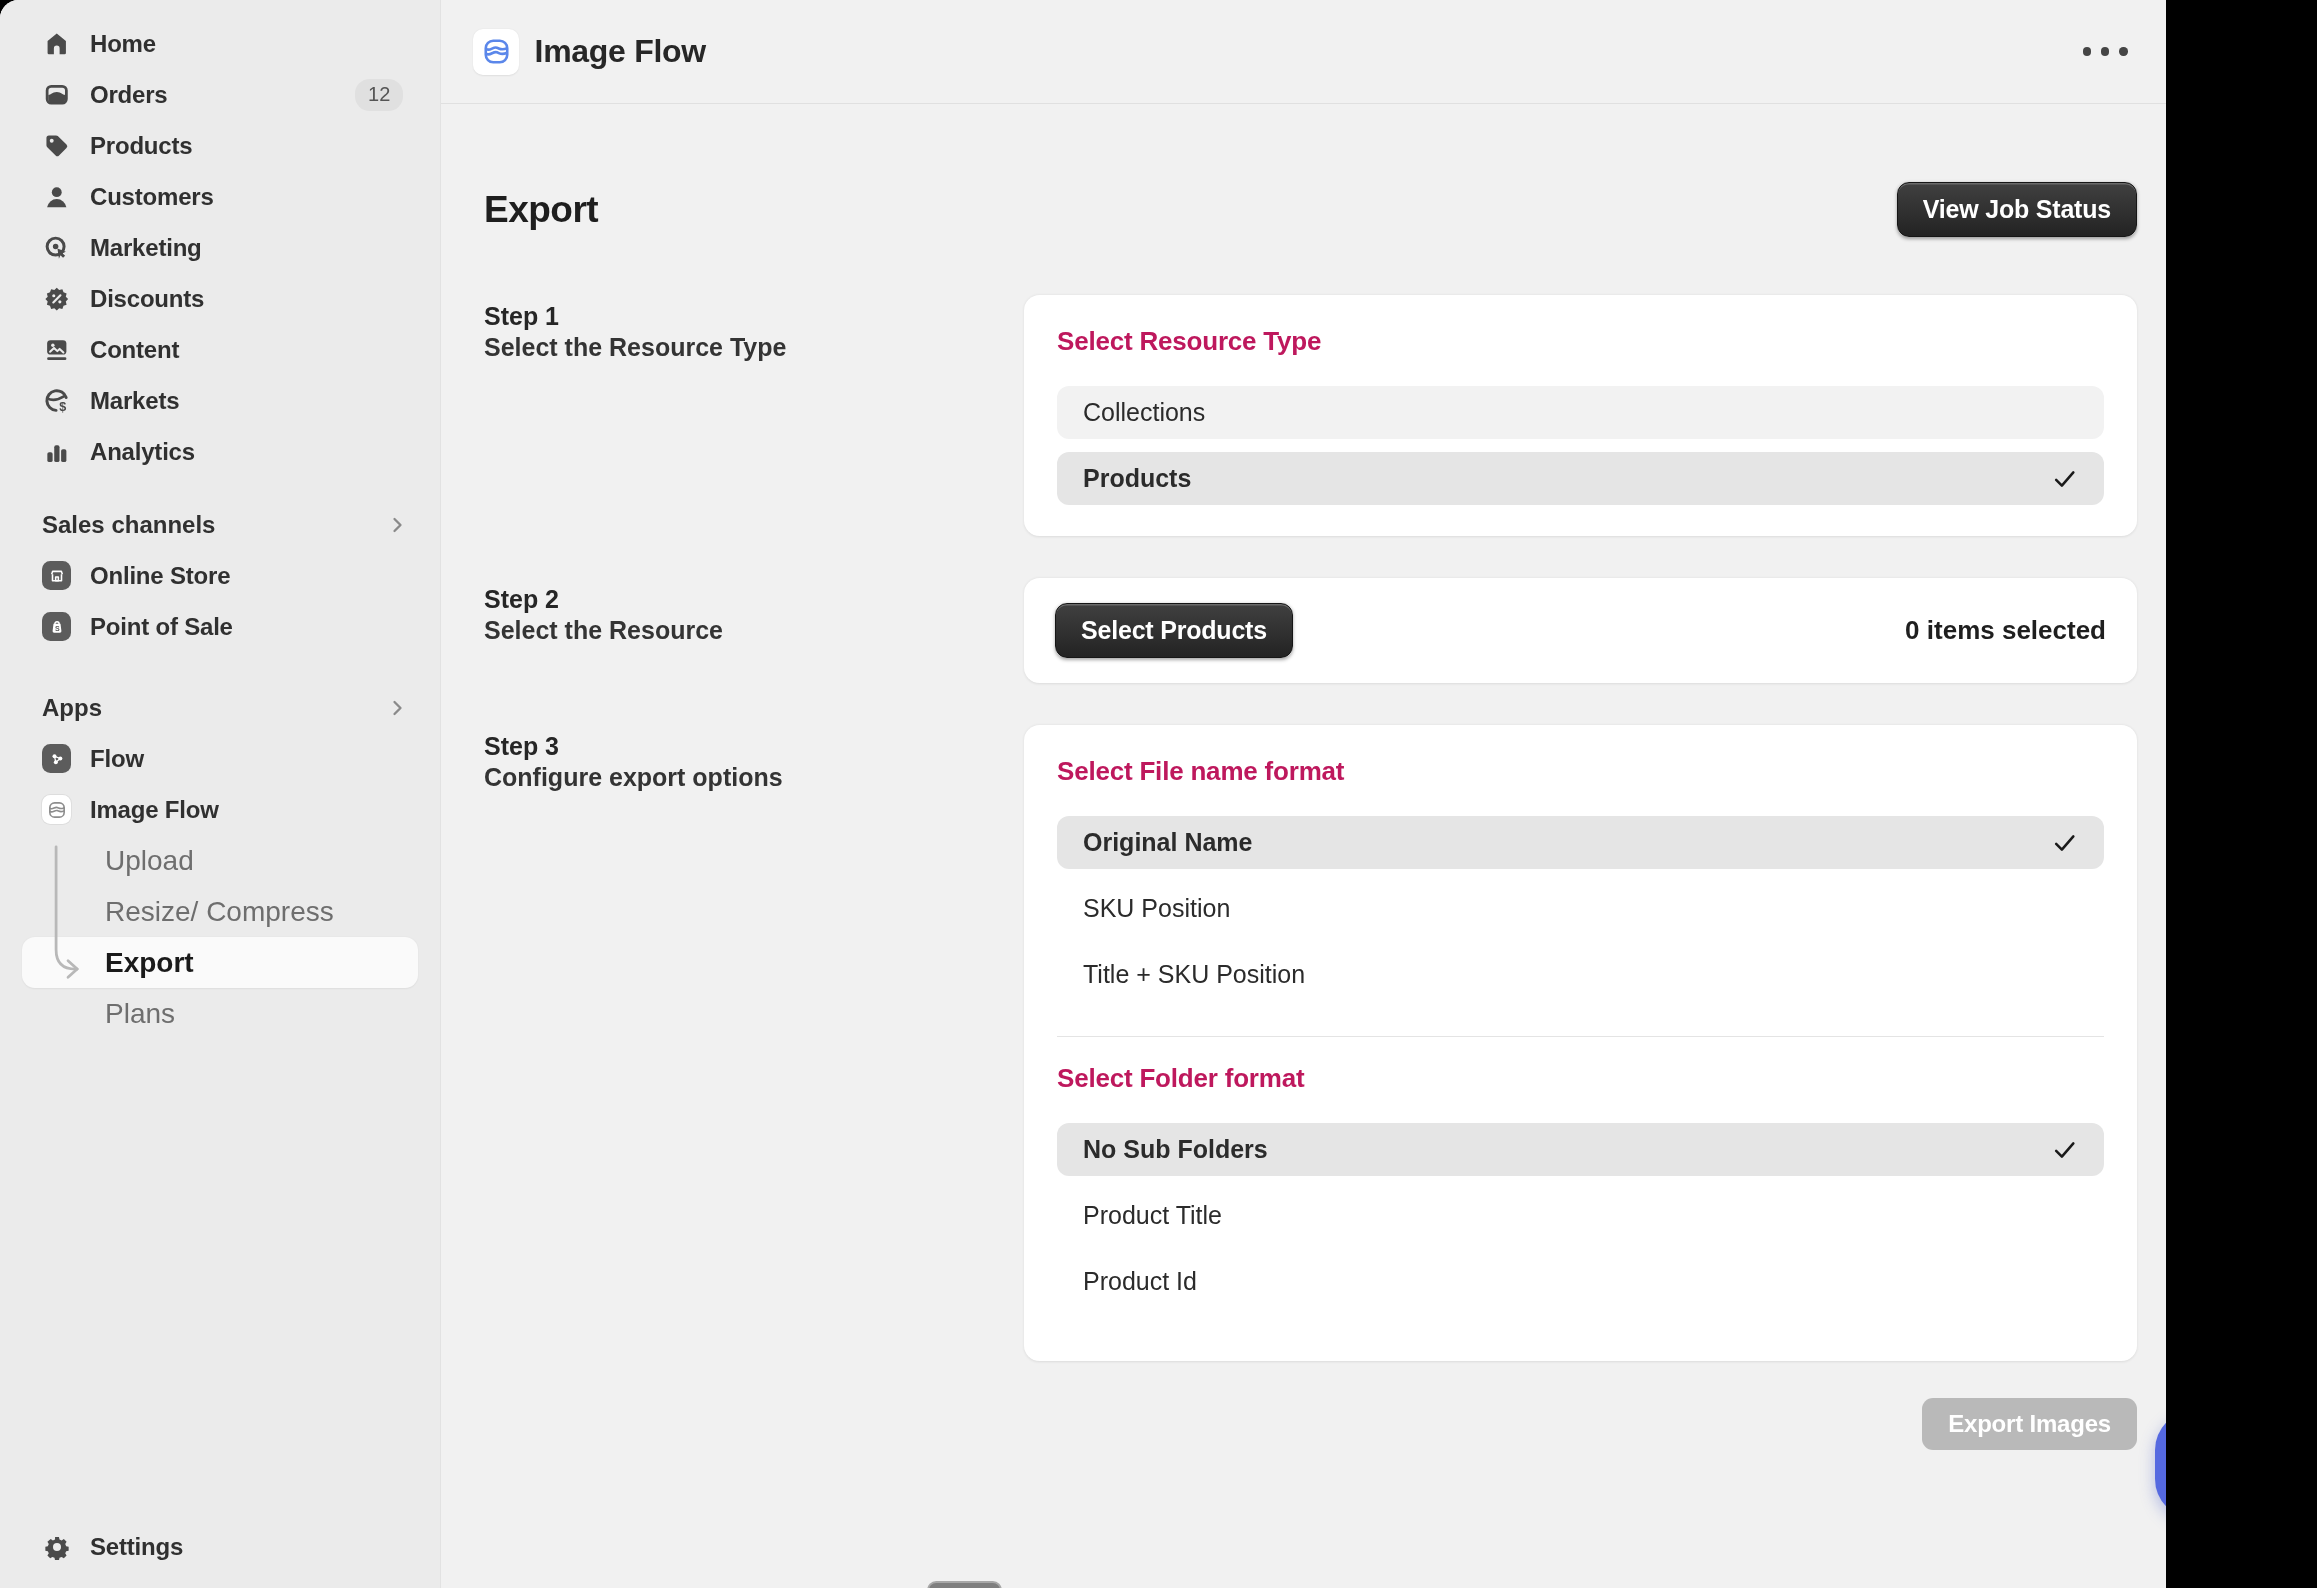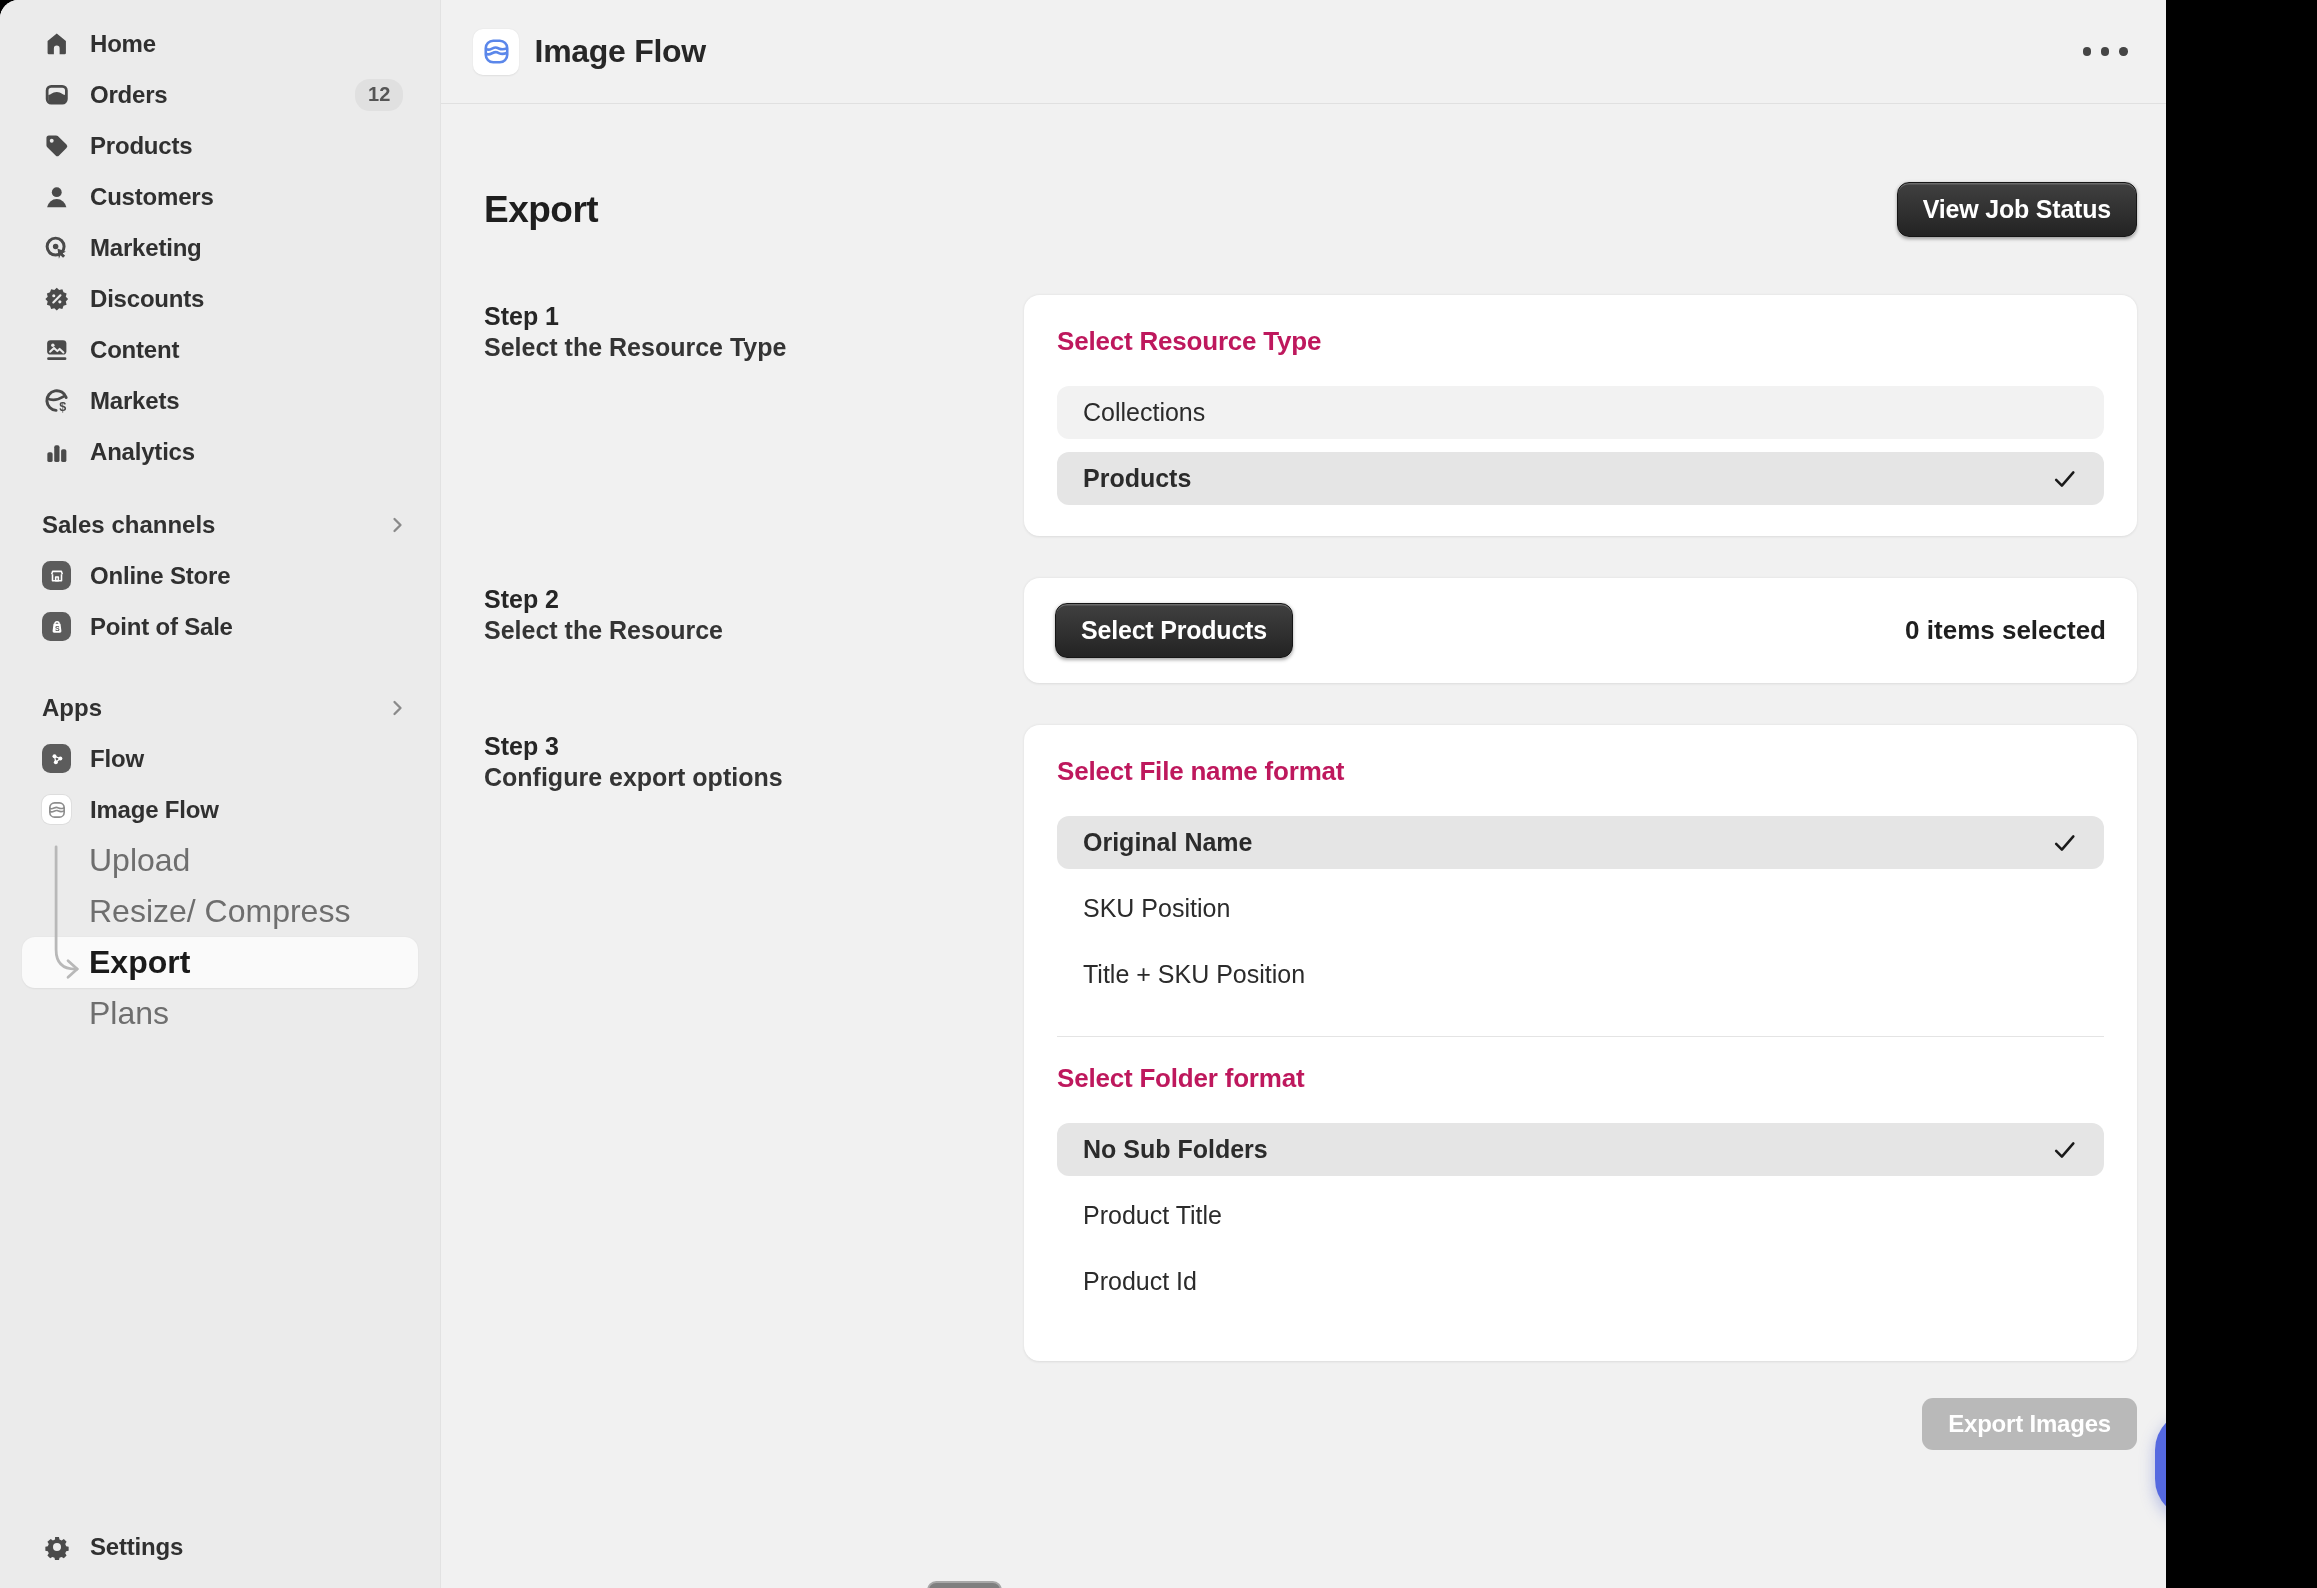--- a/index.html
+++ b/index.html
@@ -9,33 +9,33 @@
          border-top-left-radius:18.4px; overflow:hidden; background:#f1f1f1; }
 
   
   .sidebar { position:relative; width:441px; height:100%; background:#ebebeb;
              display:flex; flex-direction:column; padding-top:18.4px; flex-shrink:0;
              border-right:0.9px solid #e2e2e2; }
   .nav-item { height:51px; margin:0 22px; display:flex; align-items:center;
               padding:0 14.7px 0 20px; border-radius:13px; cursor:pointer; }
   .nav-item .ic { width:29px; height:29px; display:flex; align-items:center; justify-content:center; flex-shrink:0; }
   .nav-item .lbl { margin-left:19px; font-size:24px; font-weight:700; color:#303030; letter-spacing:-0.2px; }
-  .badge { margin-left:auto; background:#e0e0e0; color:#555; font-size:20px; font-weight:700;
+  .badge { margin-left:auto; background:#e0e0e0; color:#555; font-size:20px; font-weight:400;
            padding:4.6px 13px; border-radius:14.7px; }
   .section-head { height:51px; margin:0 22px; display:flex; align-items:center;
                   padding:0 9.2px 0 20px; }
   .section-head .lbl { font-size:24px; font-weight:700; color:#303030; }
   .section-head .chev { margin-left:auto; }
   .mt24 { margin-top:22px; } .mt33 { margin-top:30px; }
   .appbox { width:31px; height:31px; border-radius:8.3px; background:#5c5c5c;
             display:flex; align-items:center; justify-content:center; }
   .appbox.light { background:#fff; box-shadow:0 0 0 0.9px rgba(0,0,0,.06); }
   .sub-item { height:51px; margin:0 22px; display:flex; align-items:center;
               padding-left:67px; border-radius:13px; cursor:pointer; }
-  .sub-item .lbl { font-size:32px; font-weight:400; color:#6e6e6e; }
+  .sub-item .lbl { font-size:28px; font-weight:400; color:#6e6e6e;margin-left:16px; }
   .sub-item.active { background:#fafafa; box-shadow:0 0.9px 1.8px rgba(0,0,0,.06); }
   .sub-item.active .lbl { font-weight:700; color:#1a1a1a; }
   .tree-svg { position:absolute; left:0; top:0; pointer-events:none; }
   .settings-item { margin-top:auto; margin-bottom:16.5px; }
 
   
   .main { flex:1; display:flex; flex-direction:column; position:relative; background:#f1f1f1; }
   .topbar { height:104px; display:flex; align-items:center; padding:0 27.5px 0 32px;
             border-bottom:1.4px solid #e0e0e0; flex-shrink:0; }
   .app-icon-box { width:46px; height:46px; background:#fff; border-radius:10px;

